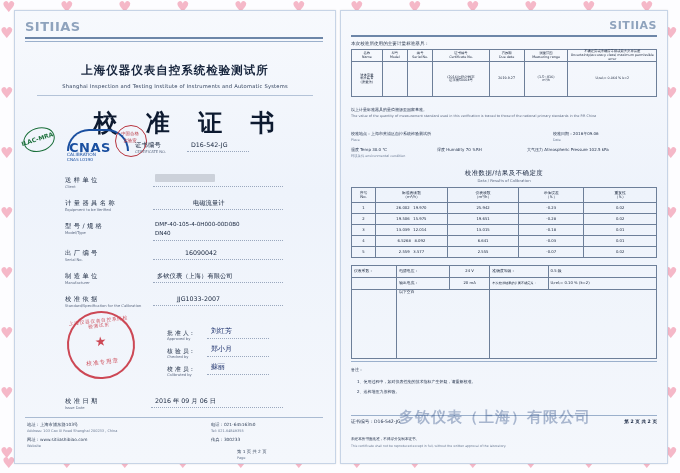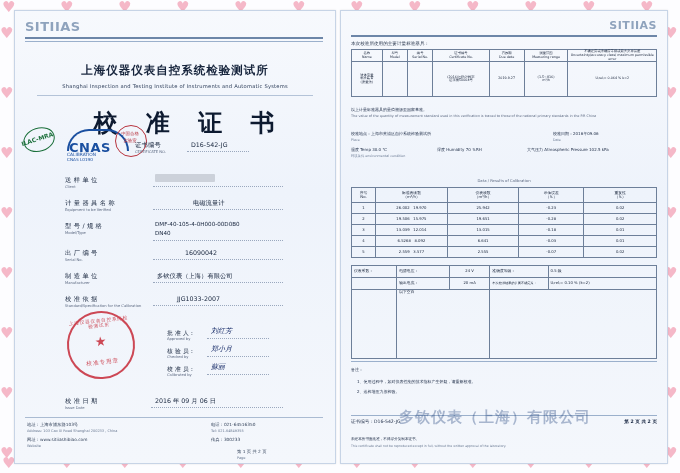--- a/index.html
+++ b/index.html
@@ -112,21 +112,21 @@
   .redseal .star{
     position:absolute;left:26px;top:22px;font-size:13px;color:#c8313f;line-height:1;
   }
   .redseal .arc-t{
     position:absolute;left:0;top:5px;width:64px;text-align:center;font-size:4.6px;letter-spacing:.8px;
   }
   .redseal .arc-b{
     position:absolute;left:0;top:46px;width:64px;text-align:center;font-size:5.6px;letter-spacing:1px;
   }
   .sig{
-    position:absolute;font-size:7px;color:#1b2f6b;font-style:italic;
+    position:absolute;font-size:7px;color:#1b2f6b;
     font-family:"DejaVu Serif","Liberation Serif",serif;
   }
 
   
   .ft{position:absolute;font-size:4.3px;color:#33425a;}
   .ft-en{position:absolute;font-size:3.5px;color:#6a7a93;}
 
   
   table{border-collapse:collapse;position:absolute;}
   table td,table th{
@@ -360,20 +360,21 @@
       <span>温度 Temp</span>&nbsp;<span>30.0  ℃</span>
     </div>
     <div class="note" style="left:96px;top:136px;">
       <span>湿度 Humidity</span>&nbsp;<span>70  ％RH</span>
     </div>
     <div class="note" style="left:186px;top:136px;">
       <span>大气压力 Atmospheric Pressure</span>&nbsp;<span>102.5  kPa</span>
     </div>
     <div class="note" style="left:10px;top:143px;font-size:3.3px;color:#6a7a93;">环境条件 environmental condition</div>
 
+    <div class="sec-title" style="top:158px;">校准数据/结果及不确定度</div>
     <div class="sec-title-en" style="top:167px;">Data / Results of Calibration</div>
 
     <table id="res-table" style="left:10px;top:176px;width:306px;">
         <tbody>
           <tr>
             <th style="width:22px;height:14px;">序号<br>No.</th>
             <th style="width:72px;height:14px;">标准表读数<br>（m³/h）</th>
             <th style="width:72px;height:14px;">仪表读数<br>（m³/h）</th>
             <th style="width:66px;height:14px;">示值误差<br>（％）</th>
             <th style="width:74px;height:14px;">重复性<br>（％）</th>

